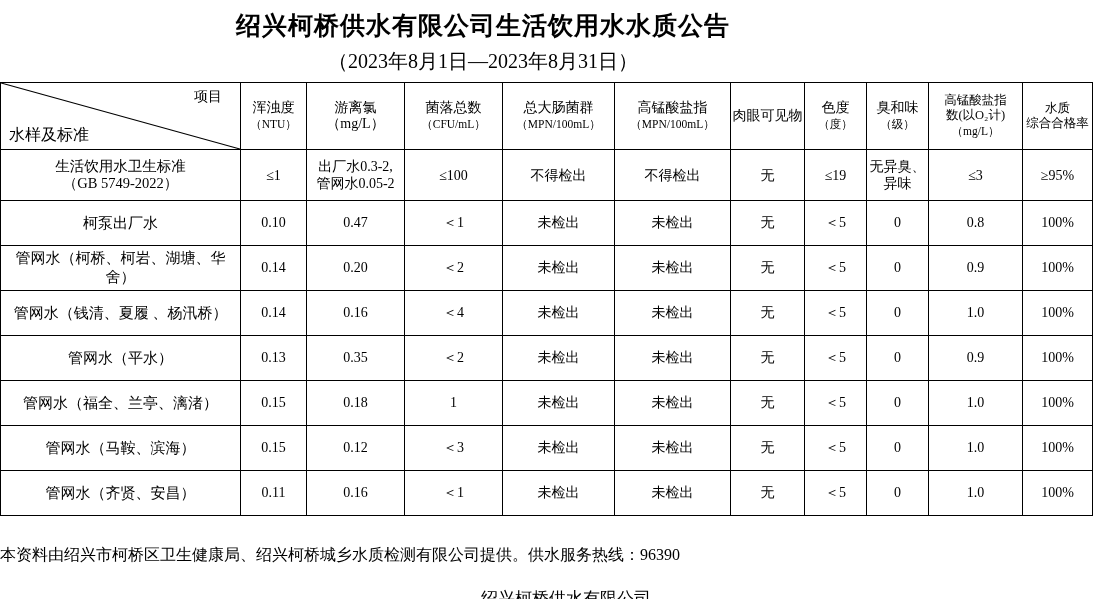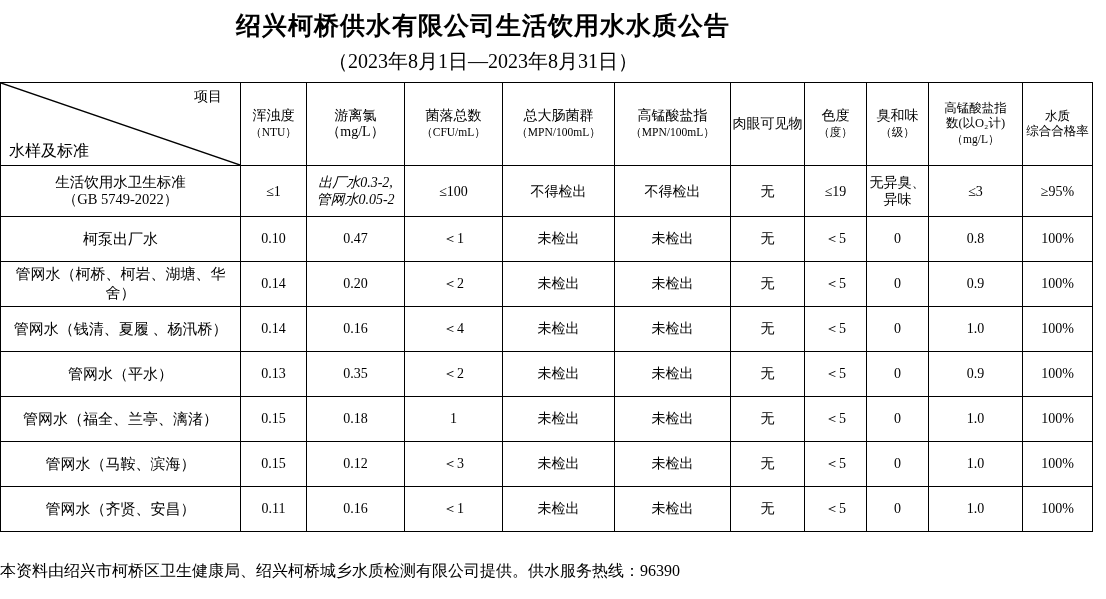--- a/index.html
+++ b/index.html
@@ -49,21 +49,21 @@
     font-size: 14px;
     padding: 2px 1px;
   }
   .hdr td {
     height: 58px;
     line-height: 16px;
     font-size: 13.5px;
   }
   .corner-cell {
     position: relative;
-    padding: 12px !important;
+    padding: 4px !important;
     height: 58px;
   }
   .corner-cell .diag {
     position: absolute;
     top: 0; left: 0;
     width: 100%;
     height: 100%;
   }
   .corner-cell .lbl-item {
     position: absolute;
@@ -189,21 +189,21 @@
           <div class="small2">综合合格率</div>
         </td>
       </tr>
 
       <tr class="row-std">
         <td class="c-name">
           <div>生活饮用水卫生标准</div>
           <div>（GB  5749-2022）</div>
         </td>
         <td>≤1</td>
-        <td class="small2" style="white-space:pre-line;font-style:italic;">出厂水0.3-2,
+        <td class="small2" style="white-space:pre-line;">出厂水0.3-2,
 管网水0.05-2</td>
         <td>≤100</td>
         <td>不得检出</td>
         <td>不得检出</td>
         <td>无</td>
         <td>≤19</td>
         <td class="small2" style="white-space:pre-line;">无异臭、
 异味</td>
         <td>≤3</td>
         <td>≥95%</td>

